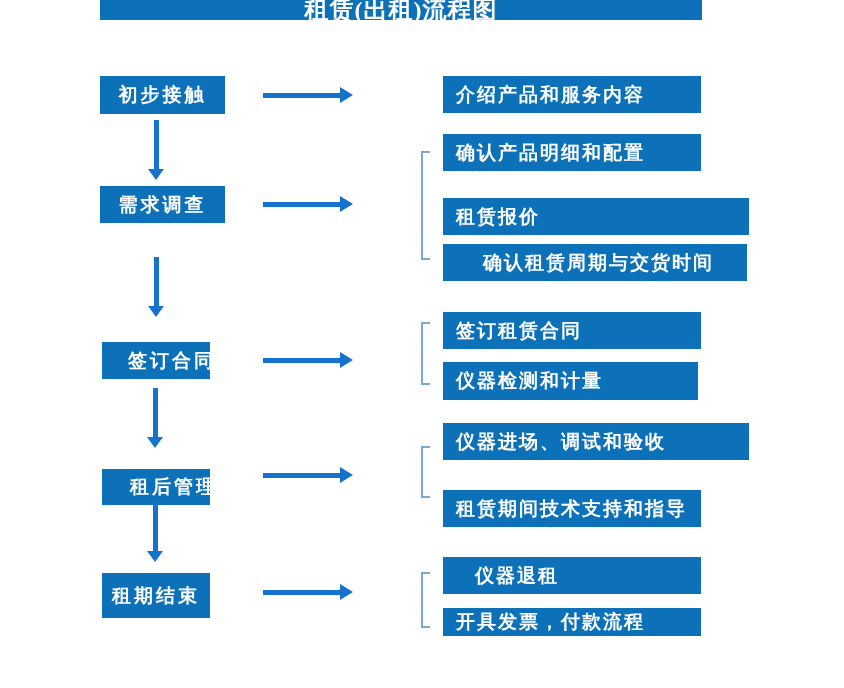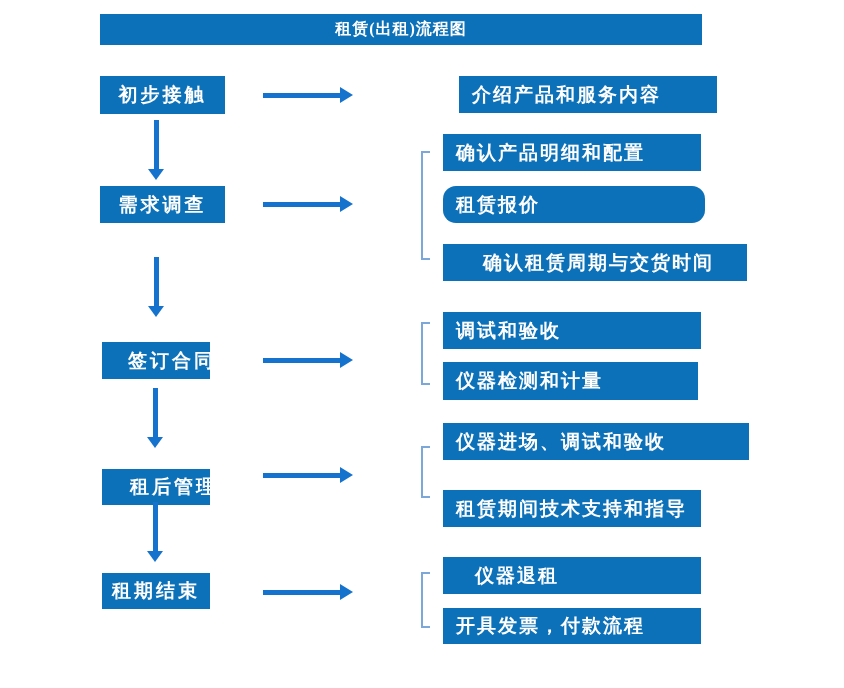--- a/index.html
+++ b/index.html
@@ -13,42 +13,42 @@
   .stage{
     position:relative;width:844px;height:688px;background:var(--background);
     font-family:"Liberation Serif","DejaVu Serif",serif;overflow:hidden;
   }
   .box{
     position:absolute;background:var(--box);color:var(--text);
     font-weight:bold;font-size:19px;display:flex;align-items:center;
     white-space:nowrap;box-sizing:border-box;
   }
   .title-bar{
-    left:100px;top:14px;width:602px;height:31px;justify-content:center;
-    font-size:16px;letter-spacing:1px;
+    left:100px;top:0;width:602px;height:20px;justify-content:center;
+    font-size:24px;letter-spacing:1px;
   }
   .step-box{justify-content:center;letter-spacing:3px;}
   .detail-box{padding-left:13px;letter-spacing:2px;}
   
   .l1{left:100px;top:76px;width:125px;height:38px;}
   .l2{left:100px;top:186px;width:125px;height:37px;}
   .l3{left:102px;top:342px;width:108px;height:37px;padding-left:32px;}
   .l4{left:102px;top:469px;width:108px;height:36px;padding-left:36px;}
-  .l5{left:102px;top:573px;width:108px;height:36px;}
+  .l5{left:102px;top:573px;width:108px;height:45px;}
   
-  .r1{left:459px;top:76px;width:258px;height:37px;}
+  .r1{left:443px;top:76px;width:258px;height:37px;}
   .r2{left:443px;top:134px;width:258px;height:37px;}
-  .r3{left:443px;top:186px;width:262px;height:37px;border-radius:13px;}
+  .r3{left:443px;top:198px;width:306px;height:37px;}
   .r4{left:443px;top:244px;width:304px;height:37px;padding-left:40px;}
   .r5{left:443px;top:312px;width:258px;height:37px;}
   .r6{left:443px;top:362px;width:255px;height:38px;}
   .r7{left:443px;top:423px;width:306px;height:37px;}
   .r8{left:443px;top:490px;width:258px;height:37px;}
   .r9{left:443px;top:557px;width:258px;height:37px;padding-left:32px;}
-  .r10{left:443px;top:608px;width:258px;height:36px;}
+  .r10{left:443px;top:608px;width:258px;height:28px;}
   
   .h-arrow{position:absolute;width:90px;height:17px;}
   .h-arrow .shaft{position:absolute;left:0;top:6px;height:5px;width:78px;background:var(--arrow);}
   .h-arrow .head{
     position:absolute;right:0;top:0;width:0;height:0;
     border-top:8.5px solid transparent;border-bottom:8.5px solid transparent;
     border-left:13px solid var(--arrow);
   }
   .a1{left:263px;top:87px;} .a2{left:263px;top:196px;} .a3{left:263px;top:352px;}
   .a4{left:263px;top:467px;} .a5{left:263px;top:584px;}
@@ -125,20 +125,20 @@
 
   <div class="bracket b2"></div>
   <div class="bracket b3"></div>
   <div class="bracket b4"></div>
   <div class="bracket b5"></div>
 
   <div class="box detail-box r1">介绍产品和服务内容</div>
   <div class="box detail-box r2">确认产品明细和配置</div>
   <div class="box detail-box r3">租赁报价</div>
   <div class="box detail-box r4">确认租赁周期与交货时间</div>
-  <div class="box detail-box r5">调试和验收</div>
+  <div class="box detail-box r5">签订租赁合同</div>
   <div class="box detail-box r6">仪器检测和计量</div>
   <div class="box detail-box r7">仪器进场、调试和验收</div>
   <div class="box detail-box r8">租赁期间技术支持和指导</div>
   <div class="box detail-box r9">仪器退租</div>
   <div class="box detail-box r10">开具发票，付款流程</div>
 
 </div>
 
 </body></html>

